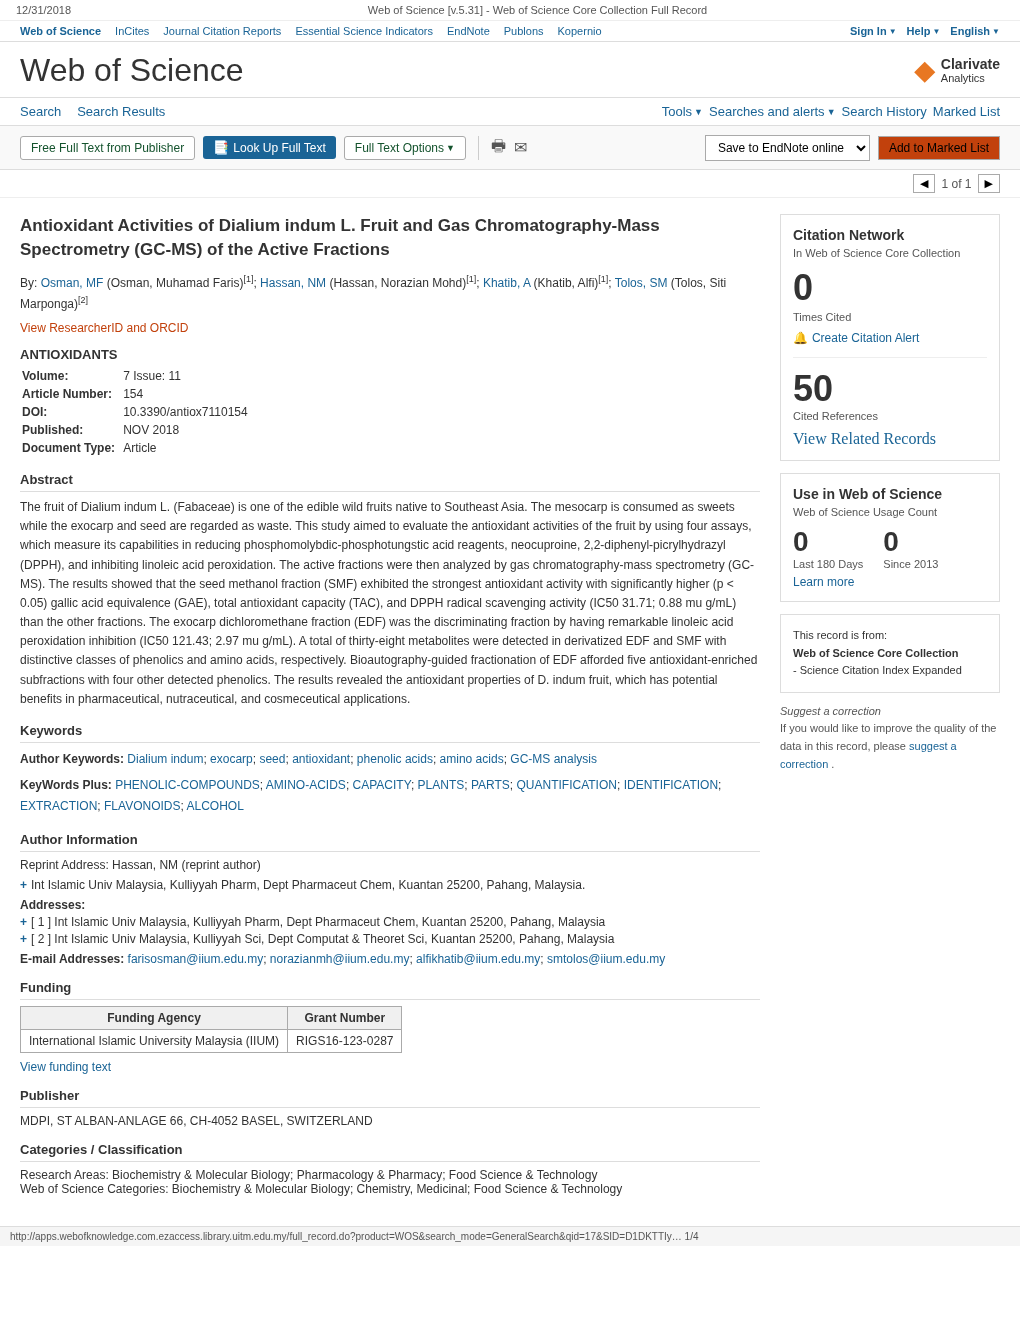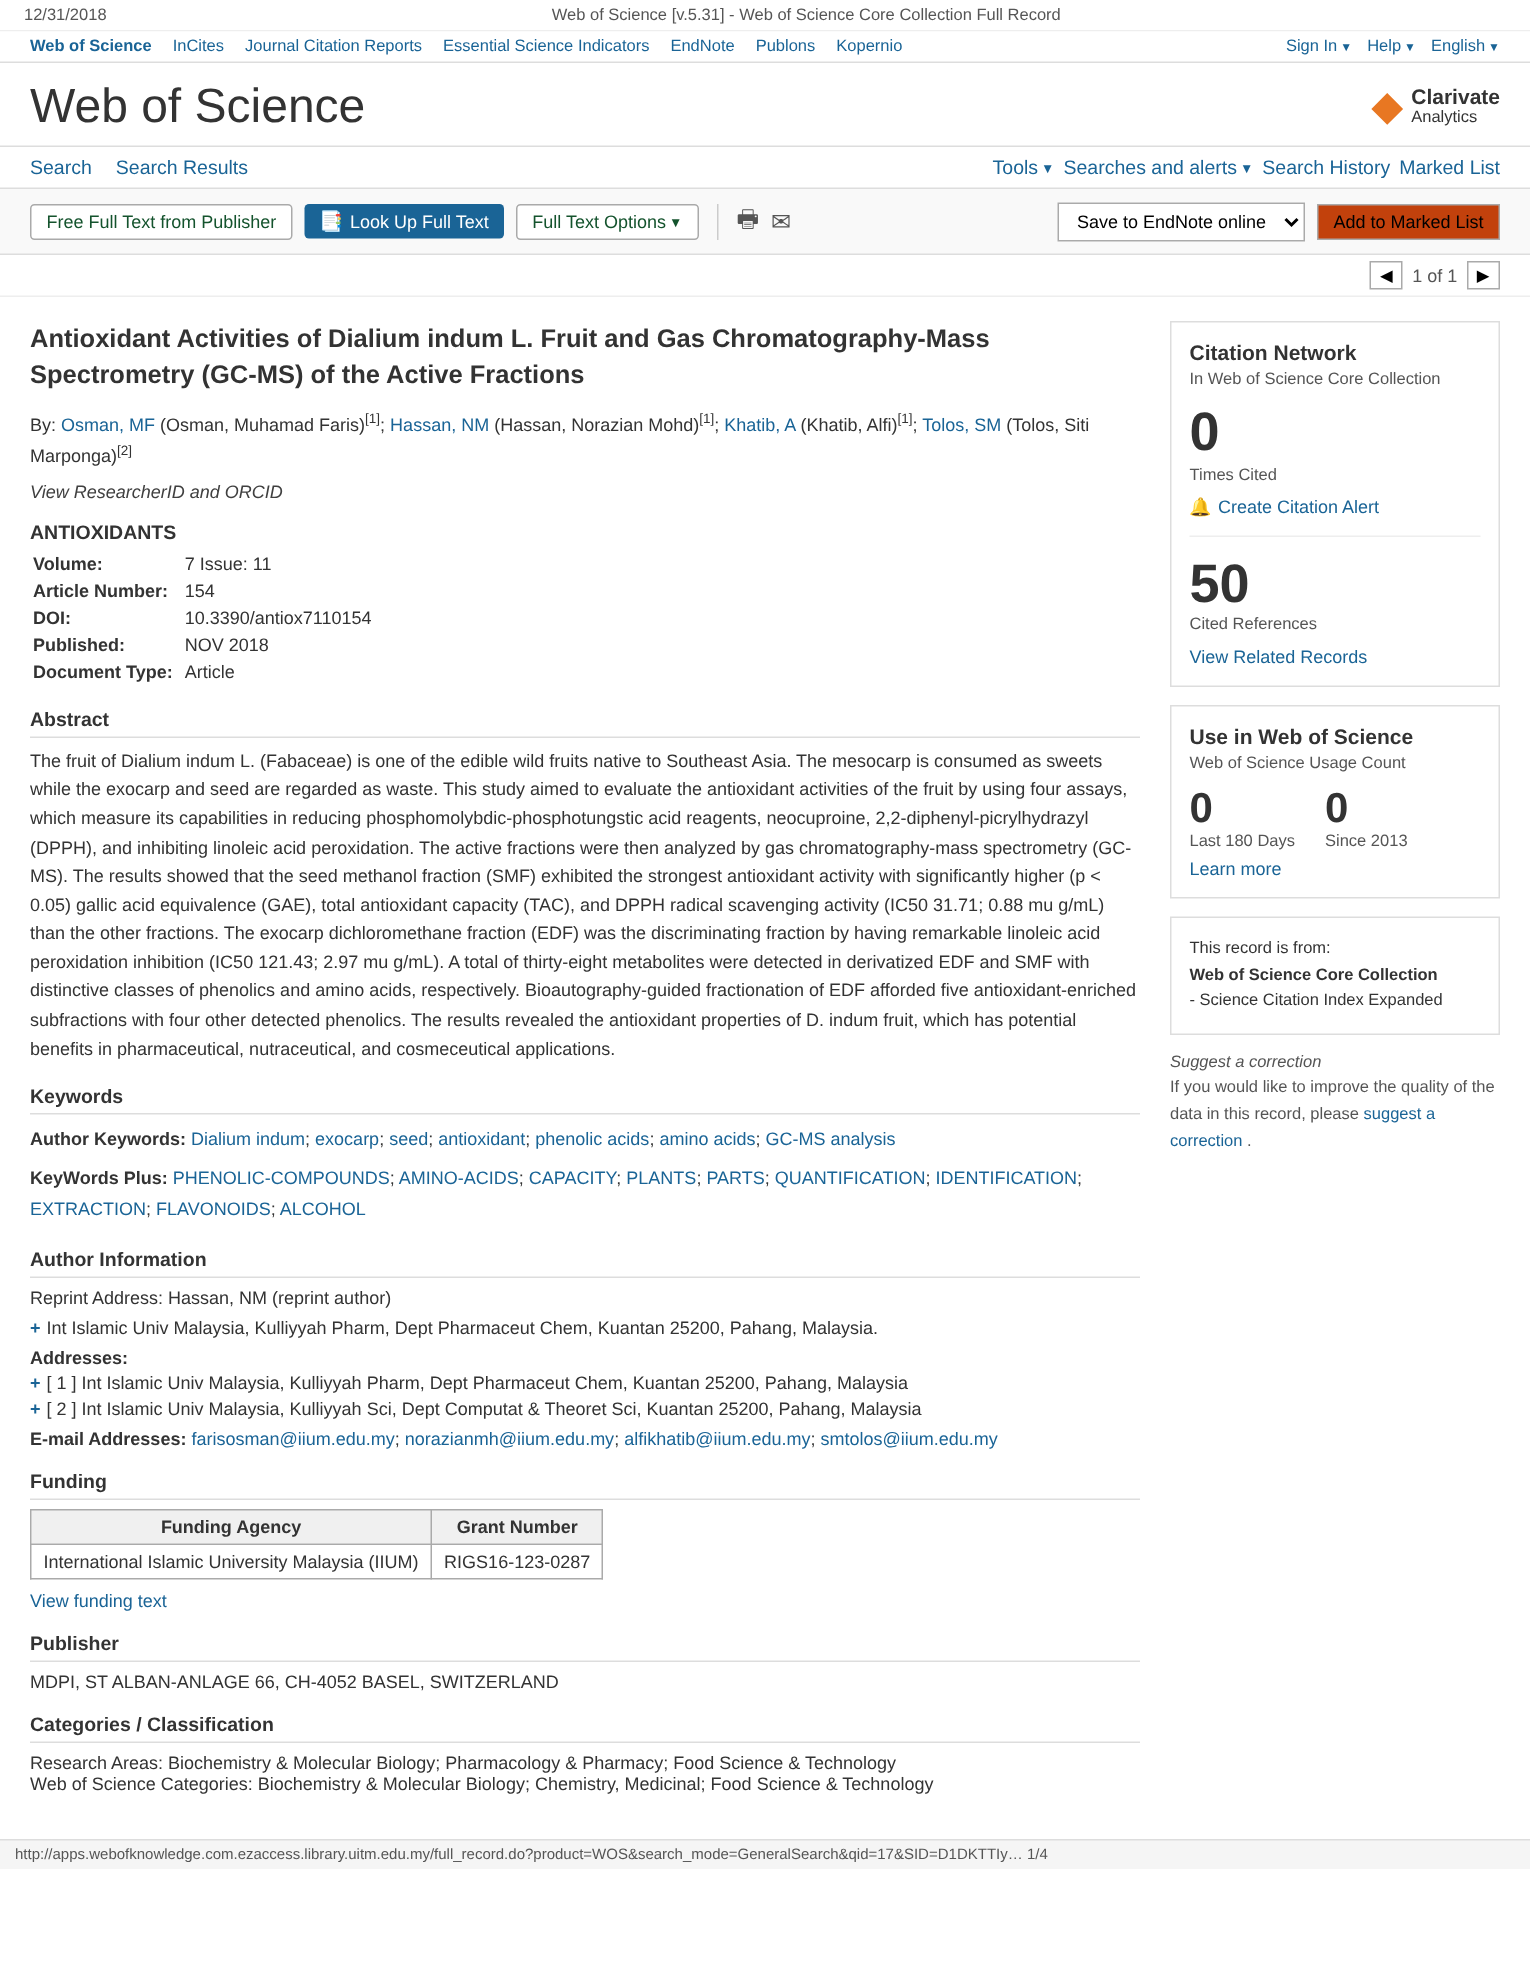--- a/index.html
+++ b/index.html
@@ -2,21 +2,21 @@
 <html><head>
   <meta charset="utf-8">
   <style>
     * { box-sizing: border-box; margin: 0; padding: 0; }
     body { font-family: Arial, Helvetica, sans-serif; font-size: 13px; color: #333; background: #fff; }
     
     
     .top-bar { background: #fff; border-bottom: 1px solid #ddd; padding: 4px 20px; display: flex; justify-content: space-between; align-items: center; }
     .top-bar-left { display: flex; gap: 14px; }
     .top-bar-left a { color: #1a6496; text-decoration: none; font-size: 11px; }
-    .top-bar-right { display: flex; gap: 10px; align-items: flex-end; }
+    .top-bar-right { display: flex; gap: 10px; align-items: flex-end; font-weight: bold; }
     .top-bar-right a { color: #1a6496; text-decoration: none; font-size: 11px; }
     .top-bar-right .dropdown-link { display: flex; align-items: center; gap: 2px; }
     .top-bar-right .dropdown-link::after { content: '▼'; font-size: 8px; }
 
     
     .header { padding: 10px 20px 8px; display: flex; justify-content: space-between; align-items: center; border-bottom: 1px solid #ddd; }
     .header-logo { display: flex; flex-direction: column; }
     .clarivate-logo { display: flex; align-items: center; gap: 6px; }
     .clarivate-logo .c-text { display: flex; flex-direction: column; font-size: 12px; color: #333; line-height: 1.2; }
     .clarivate-logo .c-text strong { font-size: 14px; font-weight: bold; }
@@ -47,21 +47,21 @@
 
     
     .main-content { display: flex; padding: 16px 20px; gap: 20px; }
     .main-left { flex: 1; min-width: 0; }
     .main-right { width: 220px; flex-shrink: 0; }
 
     
     .article-title { font-size: 17px; font-weight: bold; color: #333; margin-bottom: 10px; line-height: 1.4; }
     .article-authors { font-size: 12px; color: #333; margin-bottom: 6px; line-height: 1.6; }
     .article-authors a { color: #1a6496; text-decoration: none; }
-    .view-researcher { color: #404040; text-decoration: none; font-size: 12px; font-style: italic; }
+    .view-researcher { color: #c2410c; text-decoration: none; font-size: 12px; }
     
     .journal-name { color: #333; font-weight: bold; font-size: 13px; margin-top: 12px; margin-bottom: 4px; }
     .meta-table { font-size: 12px; margin-bottom: 14px; }
     .meta-table tr td:first-child { font-weight: bold; padding-right: 6px; white-space: nowrap; }
     .meta-table tr td { padding: 1px 0; }
 
     .section-title { font-weight: bold; font-size: 13px; margin-bottom: 6px; border-bottom: 1px solid #ddd; padding-bottom: 4px; }
     .abstract-text { font-size: 12px; line-height: 1.6; color: #333; margin-bottom: 14px; }
 
     .keywords-section { margin-bottom: 14px; }
@@ -87,21 +87,21 @@
 
     
     .citation-box { border: 1px solid #ddd; padding: 12px; margin-bottom: 12px; }
     .citation-box h3 { font-size: 14px; font-weight: bold; margin-bottom: 4px; }
     .citation-sub { font-size: 11px; color: #555; margin-bottom: 8px; }
     .big-number { font-size: 36px; font-weight: bold; color: #333; margin-bottom: 2px; }
     .big-number-label { font-size: 11px; color: #555; margin-bottom: 8px; }
     .create-alert { color: #1a6496; text-decoration: none; font-size: 12px; display: flex; align-items: center; gap: 4px; margin-bottom: 12px; }
     .divider { border-top: 1px solid #eee; margin: 10px 0; }
     .cited-refs-number { font-size: 36px; font-weight: bold; color: #333; }
-    .view-related { color: #1a6496; text-decoration: none; font-size: 12px; }
+    .view-related { color: #1a6496; text-decoration: none; font-size: 16px; font-family: Liberation Serif, serif; }
 
     .usage-box { border: 1px solid #ddd; padding: 12px; margin-bottom: 12px; }
     .usage-box h3 { font-size: 14px; font-weight: bold; margin-bottom: 4px; }
     .usage-sub { font-size: 11px; color: #555; margin-bottom: 8px; }
     .usage-counts { display: flex; gap: 20px; margin-bottom: 4px; }
     .usage-count-item { text-align: left; }
     .usage-count-item .count { font-size: 28px; font-weight: bold; }
     .usage-count-item .label { font-size: 11px; color: #555; }
     .learn-more { color: #1a6496; text-decoration: none; font-size: 12px; }
 

